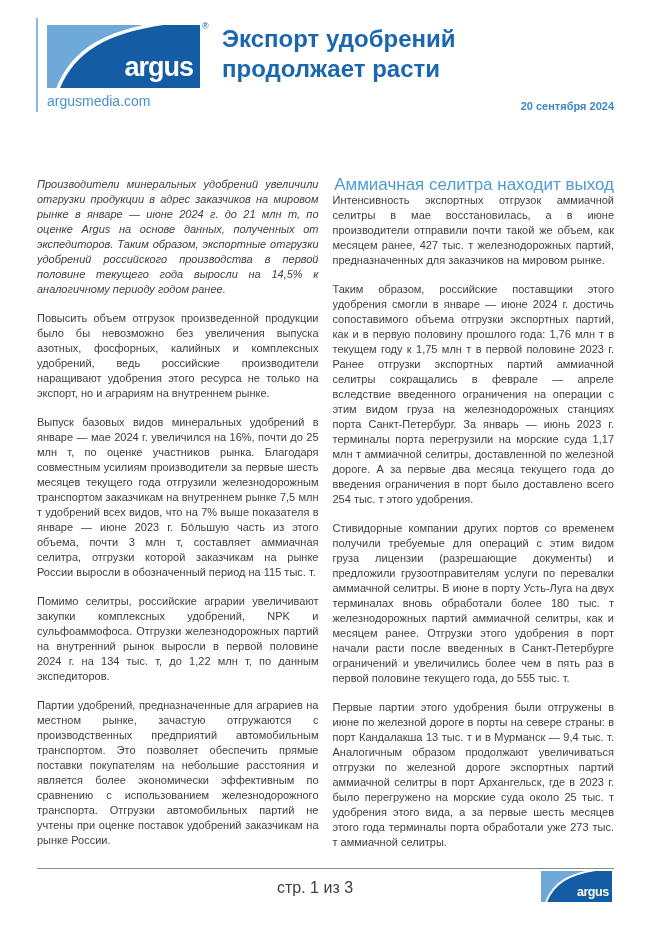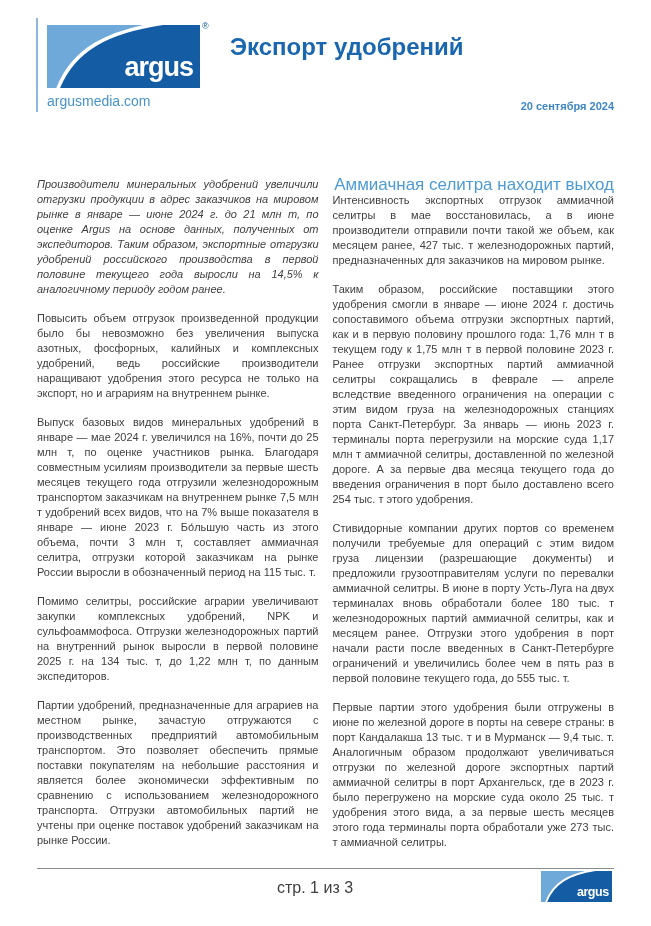--- a/index.html
+++ b/index.html
@@ -15,21 +15,21 @@
     position:absolute;left:36px;top:18px;
     width:2px;height:94px;background:#8CB8DF;
   }
   .logo{position:absolute;left:47px;top:25px;width:153px;height:63px;}
   .logo svg{display:block;}
   .reg{
     position:absolute;left:202px;top:21px;
     font-size:9px;color:#145CA4;
   }
   .title{
-    position:absolute;left:222px;top:24px;margin:8px;
+    position:absolute;left:222px;top:24px;margin:0;
     font-size:24px;font-weight:bold;line-height:30px;
     color:#1A67B0;letter-spacing:0px;
   }
   .website{
     position:absolute;left:47px;top:93px;
     font-size:14px;color:#4793CC;text-decoration:none;
   }
   .date{
     position:absolute;right:37px;top:100px;
     font-size:11px;color:#3E86C4;font-weight:bold;
@@ -81,32 +81,32 @@
   <div class="logo">
     <svg width="153" height="63" viewBox="0 0 153 63" preserveAspectRatio="none">
       <rect x="0" y="0" width="153" height="63" fill="#6FA9DA"></rect>
       <path d="M10,66 C25,25 60,5 125,-3 L158,-3 L158,66 Z" fill="#145CA4"></path>
       <path d="M10,66 C25,25 60,5 125,-3" fill="none" stroke="#ffffff" stroke-width="3.5"></path>
       <text x="146" y="51" text-anchor="end" font-family="Liberation Sans, sans-serif" font-size="27" font-weight="bold" fill="#ffffff" letter-spacing="-1">argus</text>
     </svg>
   </div>
   <div class="reg">®</div>
 
-  <h1 class="title"><span>Экспорт удобрений</span><br></h1>
+  <h1 class="title"><span>Экспорт удобрений</span><br><span>продолжает расти</span></h1>
 
   <a class="website" href="#">argusmedia.com</a>
 
   <div class="date">20 сентября 2024</div>
 
   <div class="content">
     <div class="col">
       <p class="intro">Производители минеральных удобрений увеличили отгрузки продукции в адрес заказчиков на мировом рынке в январе — июне 2024 г. до 21 млн т, по оценке Argus на основе данных, полученных от экспедиторов. Таким образом, экспортные отгрузки удобрений российского производства в первой половине текущего года выросли на 14,5% к аналогичному периоду годом ранее.</p>
       <p>Повысить объем отгрузок произведенной продукции было бы невозможно без увеличения выпуска азотных, фосфорных, калийных и комплексных удобрений, ведь российские производители наращивают удобрения этого ресурса не только на экспорт, но и аграриям на внутреннем рынке.</p>
       <p>Выпуск базовых видов минеральных удобрений в январе — мае 2024 г. увеличился на 16%, почти до 25 млн т, по оценке участников рынка. Благодаря совместным усилиям производители за первые шесть месяцев текущего года отгрузили железнодорожным транспортом заказчикам на внутреннем рынке 7,5 млн т удобрений всех видов, что на 7% выше показателя в январе — июне 2023 г. Бо́льшую часть из этого объема, почти 3 млн т, составляет аммиачная селитра, отгрузки которой заказчикам на рынке России выросли в обозначенный период на 115 тыс. т.</p>
-      <p>Помимо селитры, российские аграрии увеличивают закупки комплексных удобрений, NPK и сульфоаммофоса. Отгрузки железнодорожных партий на внутренний рынок выросли в первой половине 2025 г. на 134 тыс. т, до 1,22 млн т, по данным экспедиторов.</p>
+      <p>Помимо селитры, российские аграрии увеличивают закупки комплексных удобрений, NPK и сульфоаммофоса. Отгрузки железнодорожных партий на внутренний рынок выросли в первой половине 2024 г. на 134 тыс. т, до 1,22 млн т, по данным экспедиторов.</p>
       <p>Партии удобрений, предназначенные для аграриев на местном рынке, зачастую отгружаются с производственных предприятий автомобильным транспортом. Это позволяет обеспечить прямые поставки покупателям на небольшие расстояния и является более экономически эффективным по сравнению с использованием железнодорожного транспорта. Отгрузки автомобильных партий не учтены при оценке поставок удобрений заказчикам на рынке России.</p>
     </div>
     <div class="col">
       <h2 class="subhead">Аммиачная селитра находит выход</h2>
       <p>Интенсивность экспортных отгрузок аммиачной селитры в мае восстановилась, а в июне производители отправили почти такой же объем, как месяцем ранее, 427 тыс. т железнодорожных партий, предназначенных для заказчиков на мировом рынке.</p>
       <p>Таким образом, российские поставщики этого удобрения смогли в январе — июне 2024 г. достичь сопоставимого объема отгрузки экспортных партий, как и в первую половину прошлого года: 1,76 млн т в текущем году к 1,75 млн т в первой половине 2023 г. Ранее отгрузки экспортных партий аммиачной селитры сокращались в феврале — апреле вследствие введенного ограничения на операции с этим видом груза на железнодорожных станциях порта Санкт-Петербург. За январь — июнь 2023 г. терминалы порта перегрузили на морские суда 1,17 млн т аммиачной селитры, доставленной по железной дороге. А за первые два месяца текущего года до введения ограничения в порт было доставлено всего 254 тыс. т этого удобрения.</p>
       <p>Стивидорные компании других портов со временем получили требуемые для операций с этим видом груза лицензии (разрешающие документы) и предложили грузоотправителям услуги по перевалки аммиачной селитры. В июне в порту Усть-Луга на двух терминалах вновь обработали более 180 тыс. т железнодорожных партий аммиачной селитры, как и месяцем ранее. Отгрузки этого удобрения в порт начали расти после введенных в Санкт-Петербурге ограничений и увеличились более чем в пять раз в первой половине текущего года, до 555 тыс. т.</p>
       <p>Первые партии этого удобрения были отгружены в июне по железной дороге в порты на севере страны: в порт Кандалакша 13 тыс. т и в Мурманск — 9,4 тыс. т. Аналогичным образом продолжают увеличиваться отгрузки по железной дороге экспортных партий аммиачной селитры в порт Архангельск, где в 2023 г. было перегружено на морские суда около 25 тыс. т удобрения этого вида, а за первые шесть месяцев этого года терминалы порта обработали уже 273 тыс. т аммиачной селитры.</p>
     </div>
   </div>

